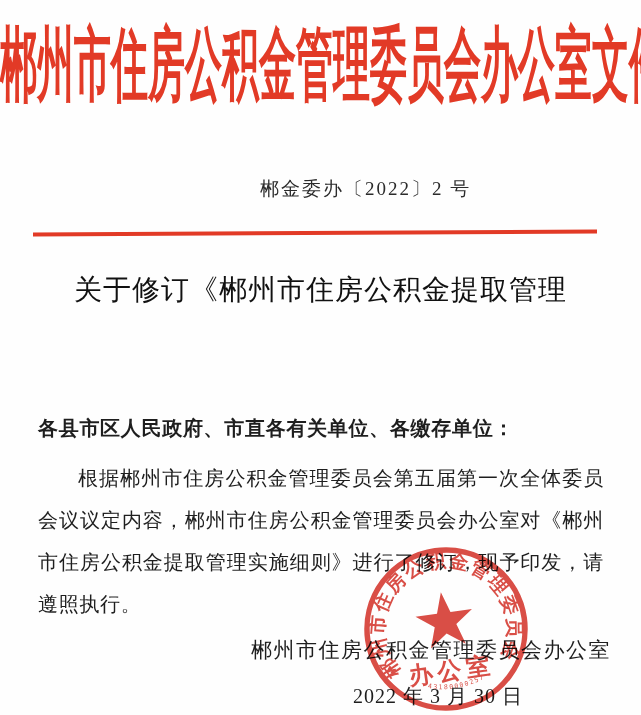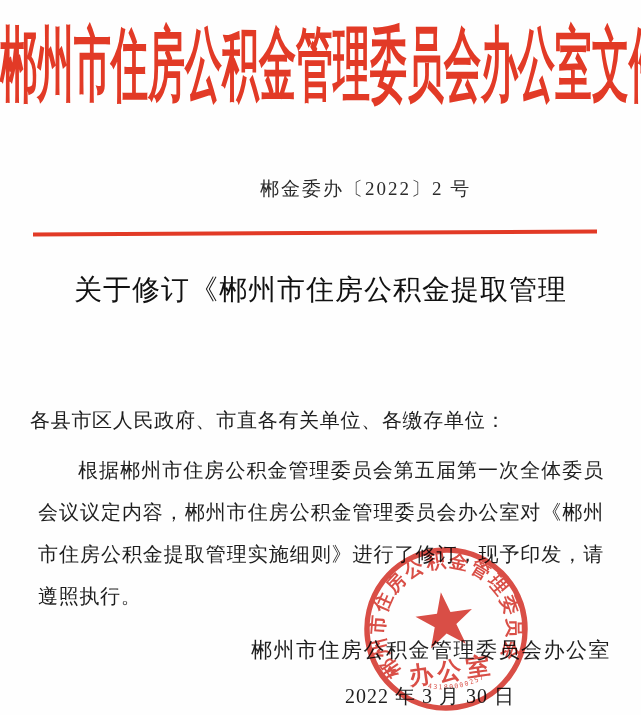--- a/index.html
+++ b/index.html
@@ -77,40 +77,40 @@
     position: absolute;
     top: 399px;
     left: 30px;
     width: 582px;
     font-size: 20px;
     line-height: 42px;
     letter-spacing: 0.7px;
     color: #1e1e1e;
     text-align: justify;
   }
-  .doc-body .salutation { margin: 0; }
+  .doc-body .salutation { margin: 8px; font-weight: bold; }
   .doc-body .paragraph {
     margin: 8px;
     text-indent: 2em;
   }
 
   
   .signature-line {
     position: absolute;
     top: 636px;
     right: 30px;
     font-size: 21px;
     letter-spacing: 1.5px;
     color: #1e1e1e;
     white-space: nowrap;
   }
   .date-line {
     position: absolute;
     top: 683px;
-    left: 335px;
+    left: 343px;
     width: 190px;
     text-align: center;
     font-size: 20px;
     letter-spacing: 1px;
     color: #1e1e1e;
     white-space: nowrap;
   }
 
   
   .seal {

